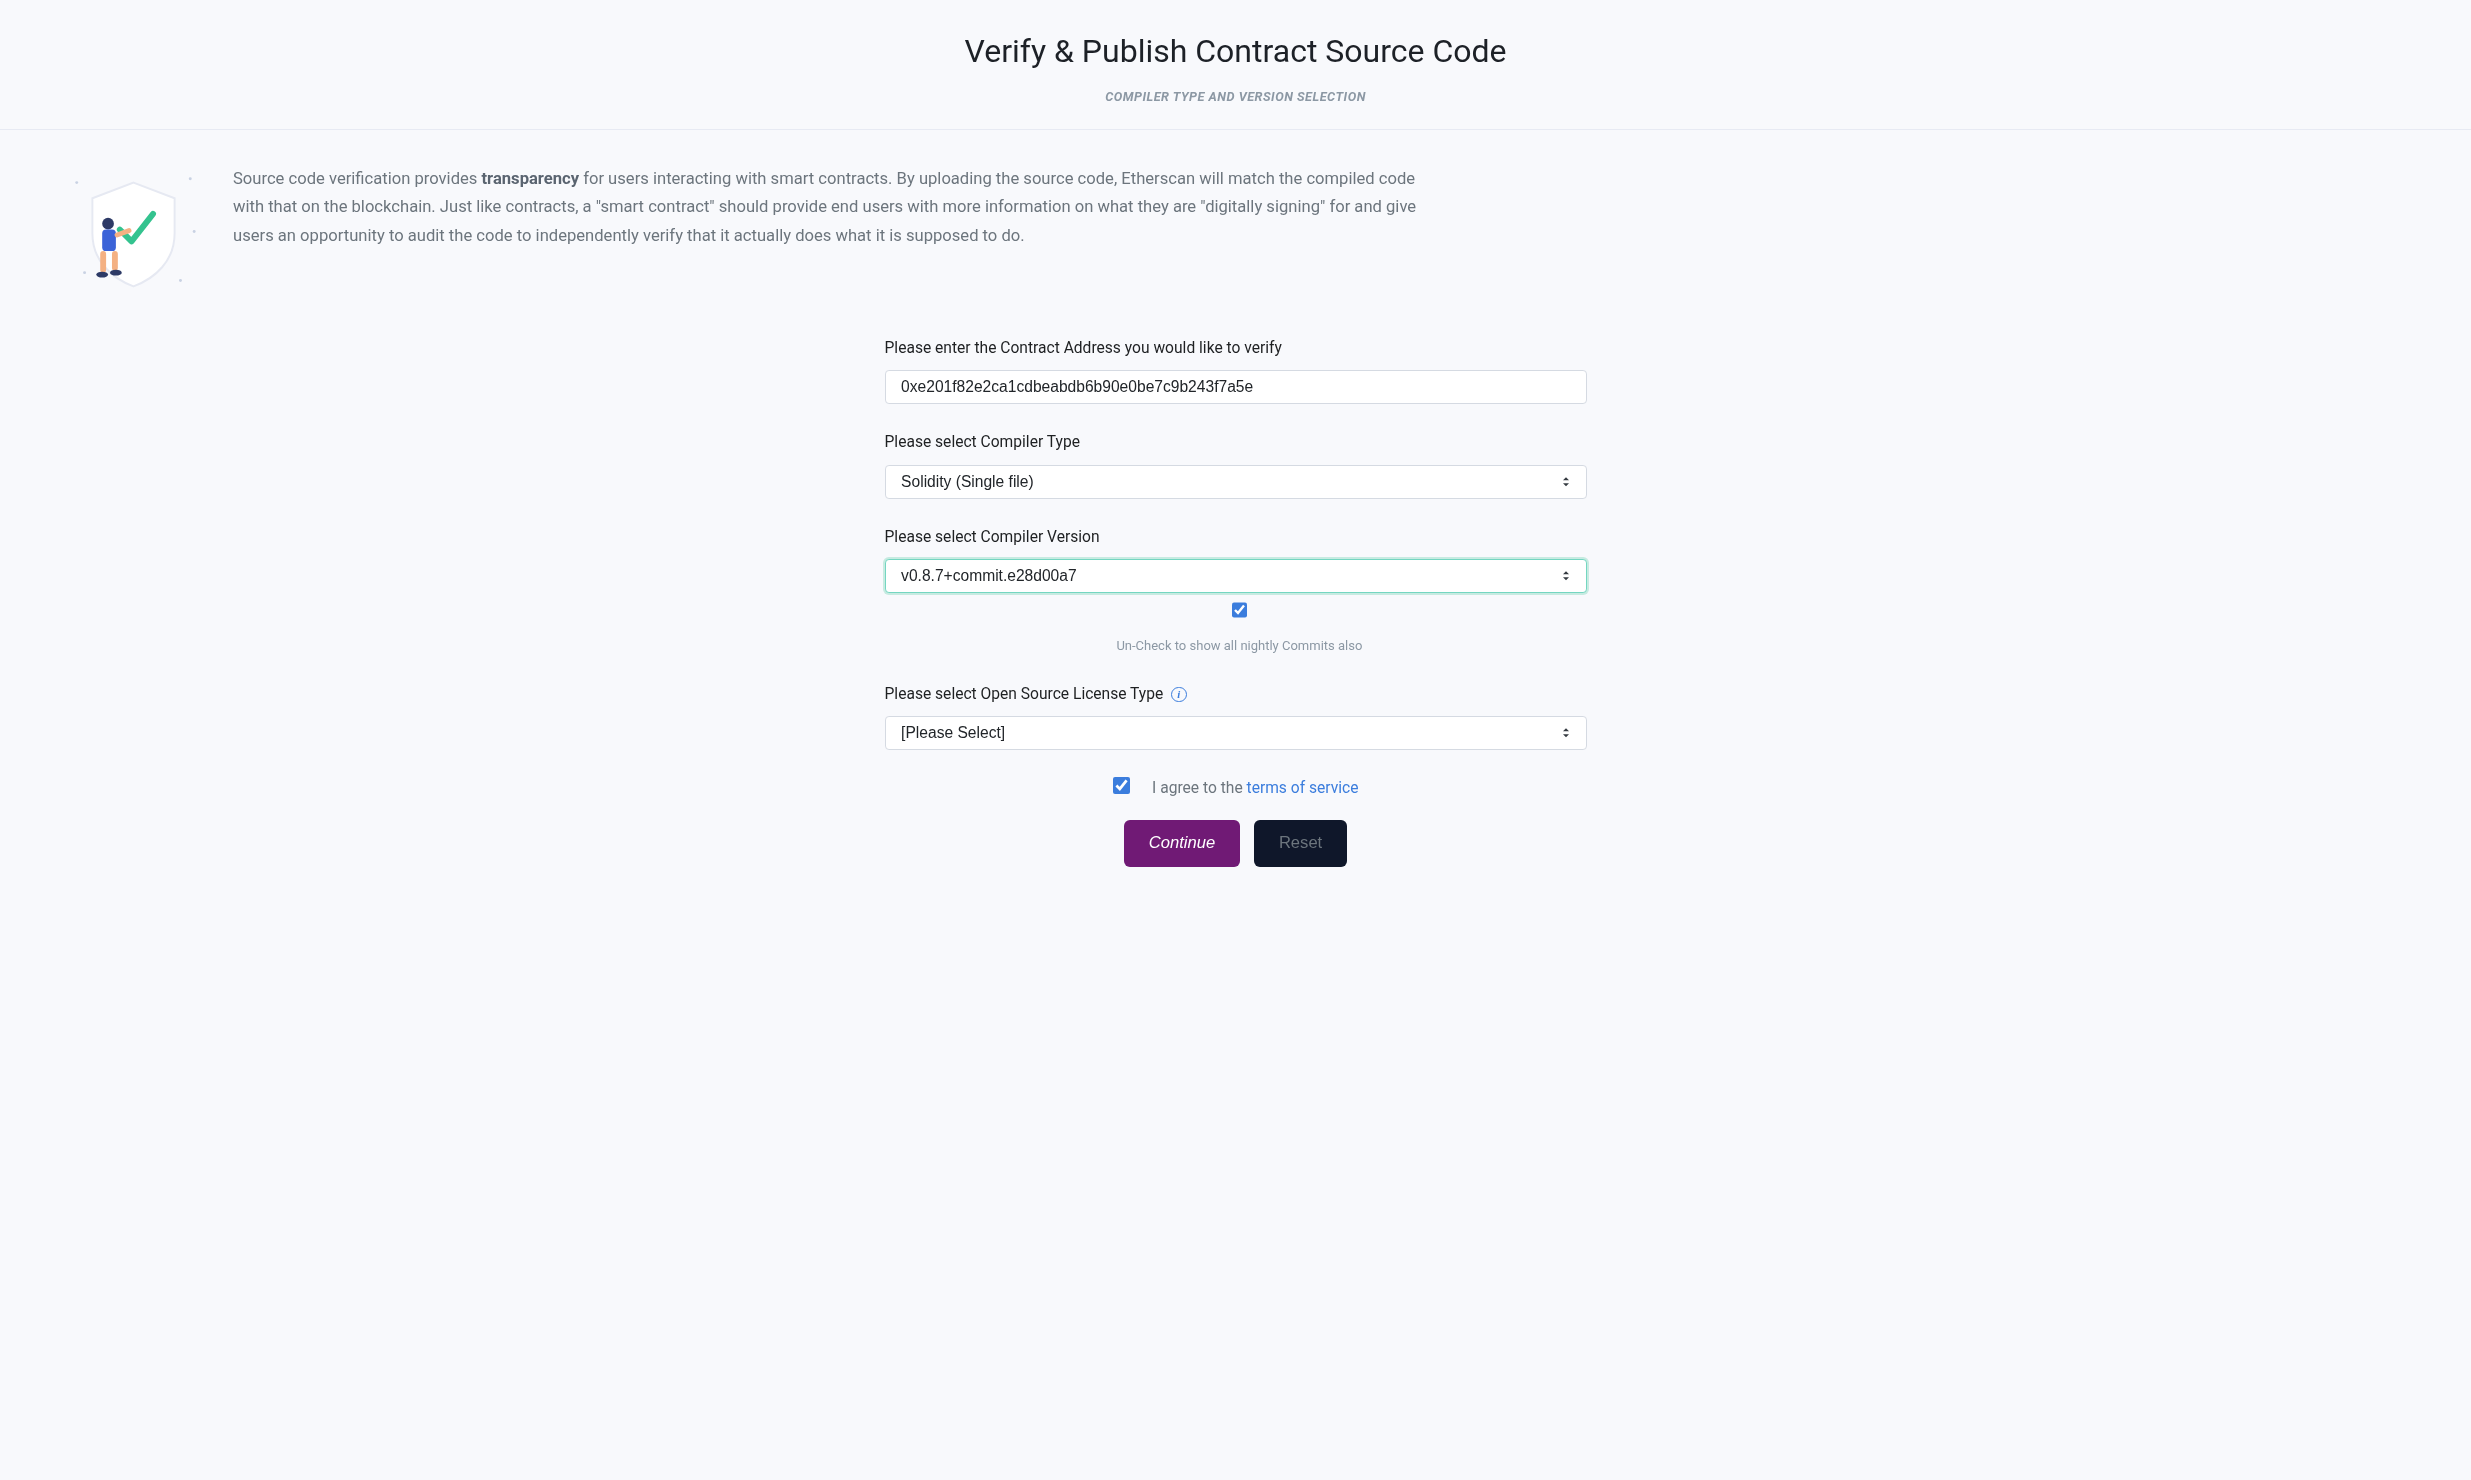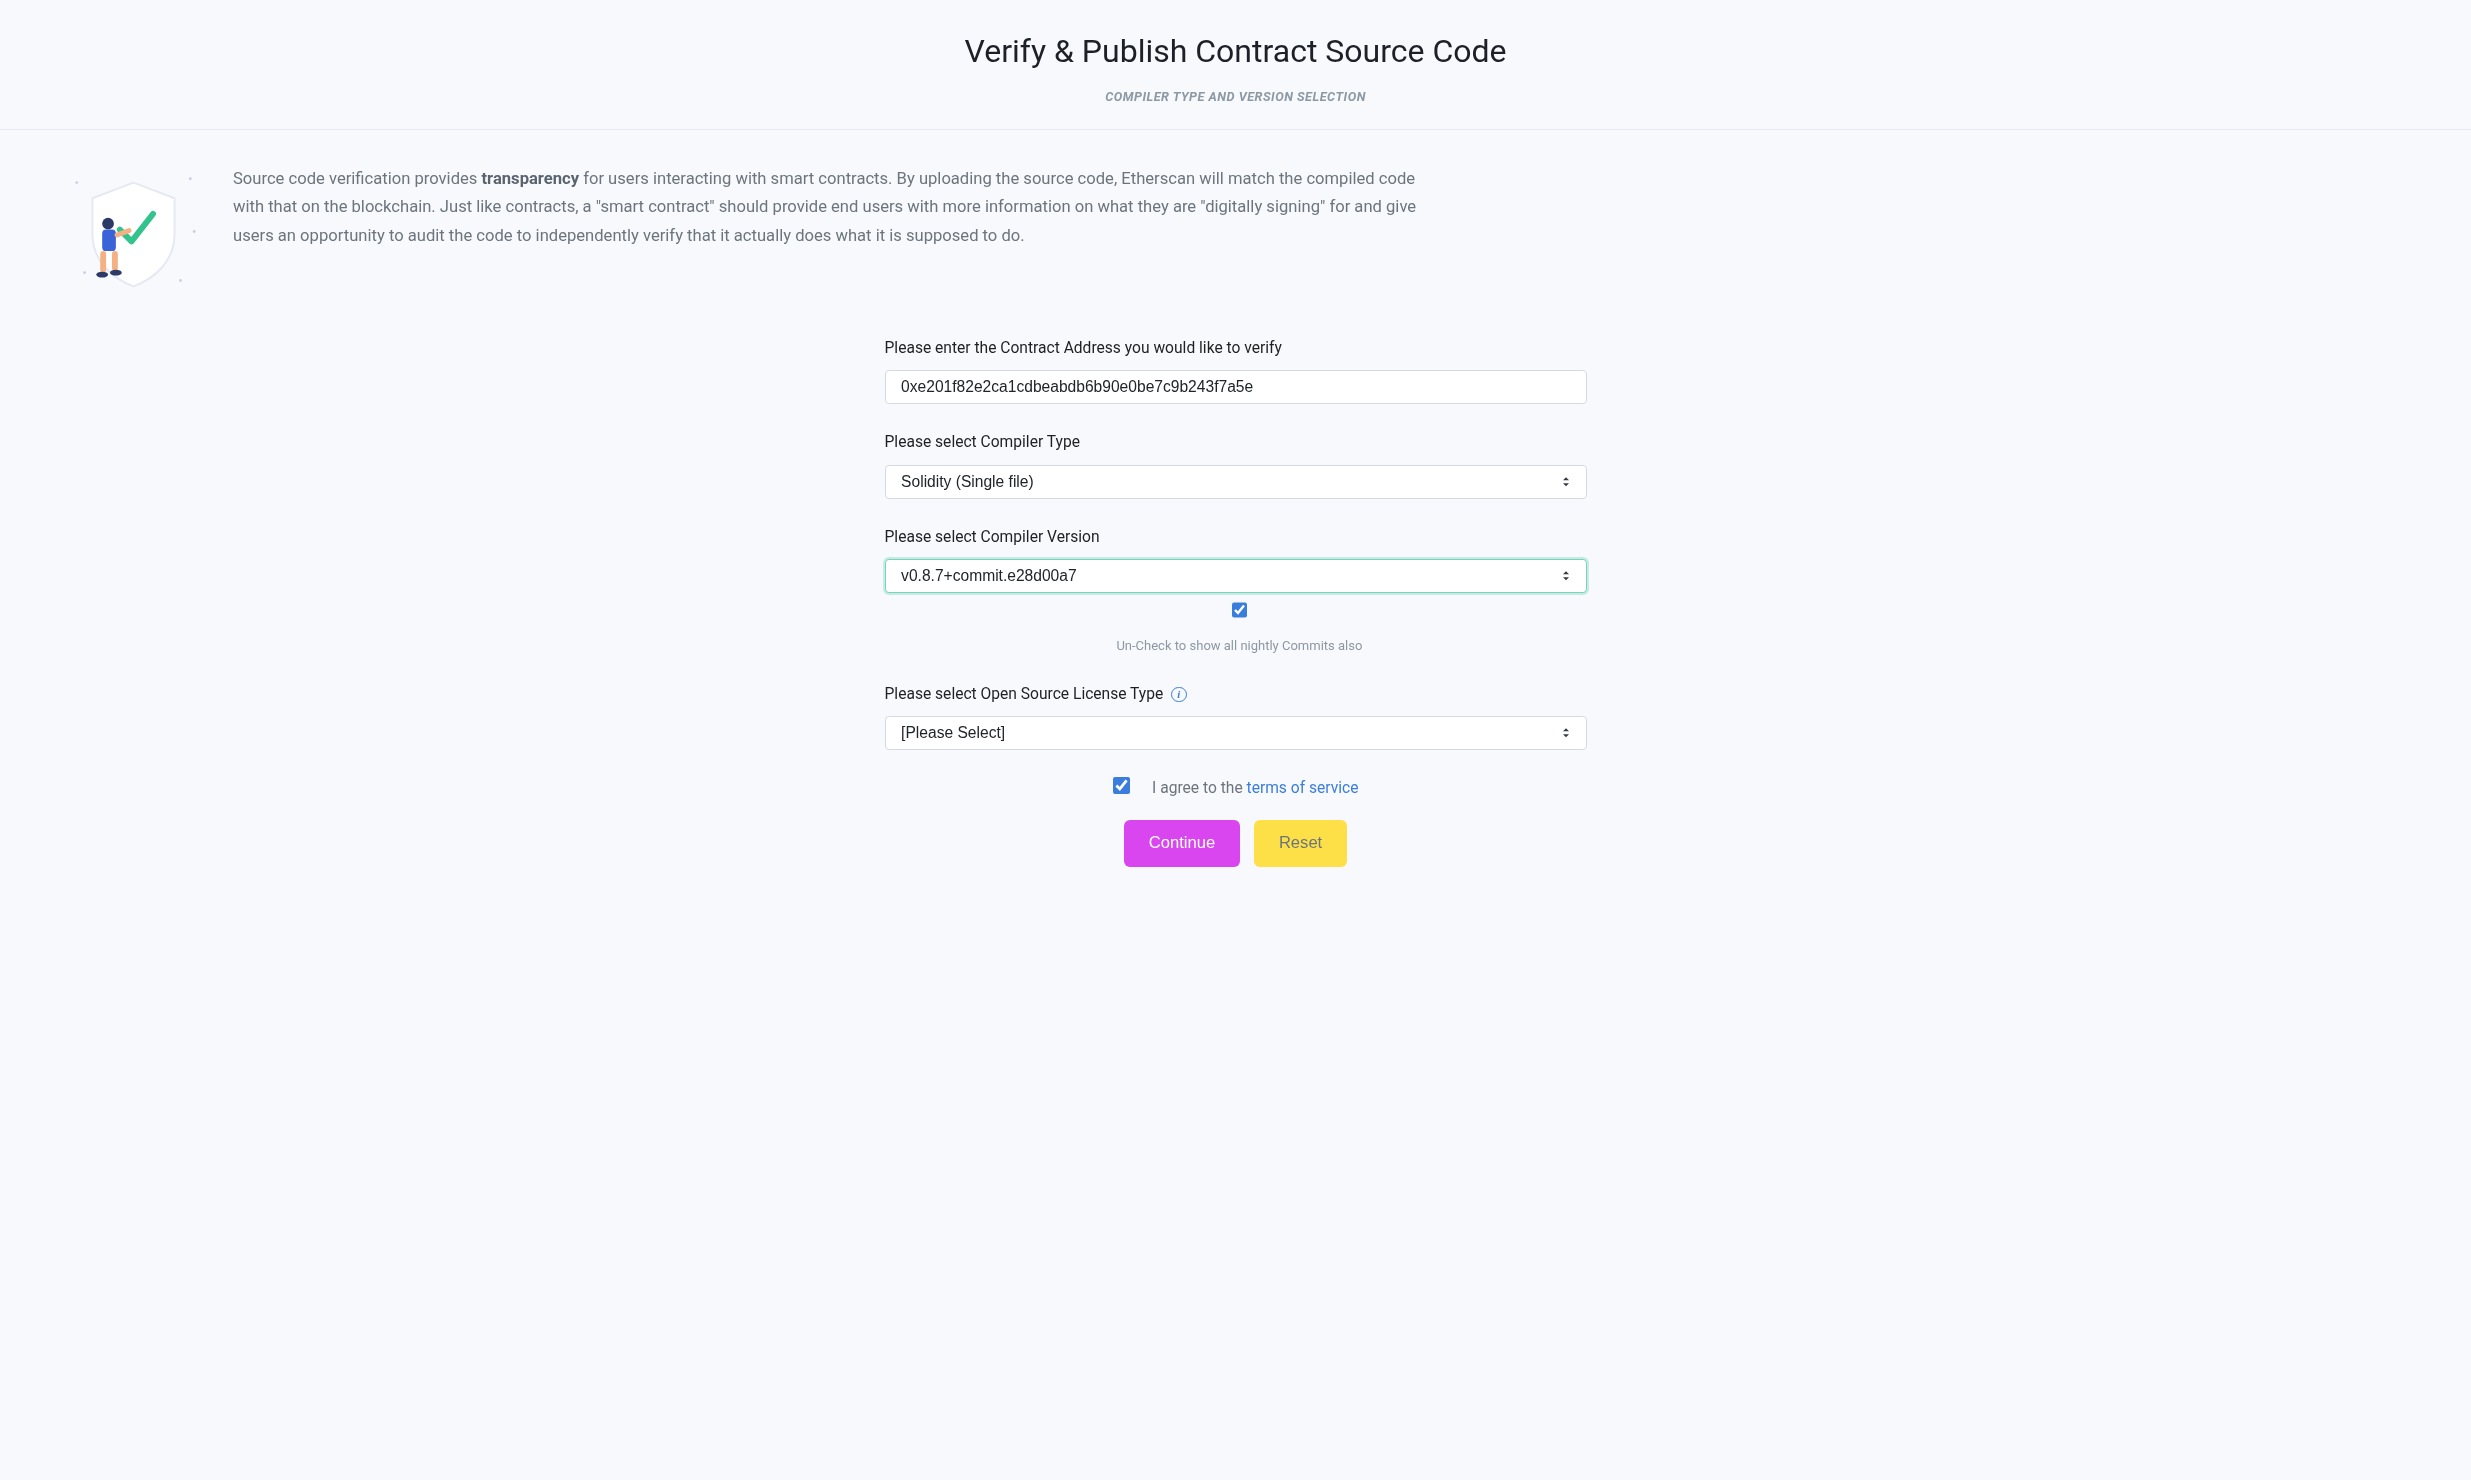--- a/index.html
+++ b/index.html
@@ -146,22 +146,22 @@
   .agree-row a { color:#3b7ddd; text-decoration:none; cursor:pointer; }
   .actions {
     display:flex; justify-content:center; gap:13.7px;
   }
   .btn {
     border:none; border-radius:5.9px;
     padding: 13.7px 25px;
     font-size:16.6px;
     cursor:pointer;
   }
-  .btn-primary { background:#d946ef; color:#fff; }
-  .btn-secondary { background:#fde047; color:#6c757d; }
+  .btn-primary { background:#701a75; color:#fff;font-style:italic; }
+  .btn-secondary { background:#0f172a; color:#6c757d; }
 </style>
 </head>
 <body>
 
 <div class="page">
   <div class="header">
     <h1>Verify &amp; Publish Contract Source Code</h1>
     <div class="subtitle">COMPILER TYPE AND VERSION SELECTION</div>
   </div>
 

